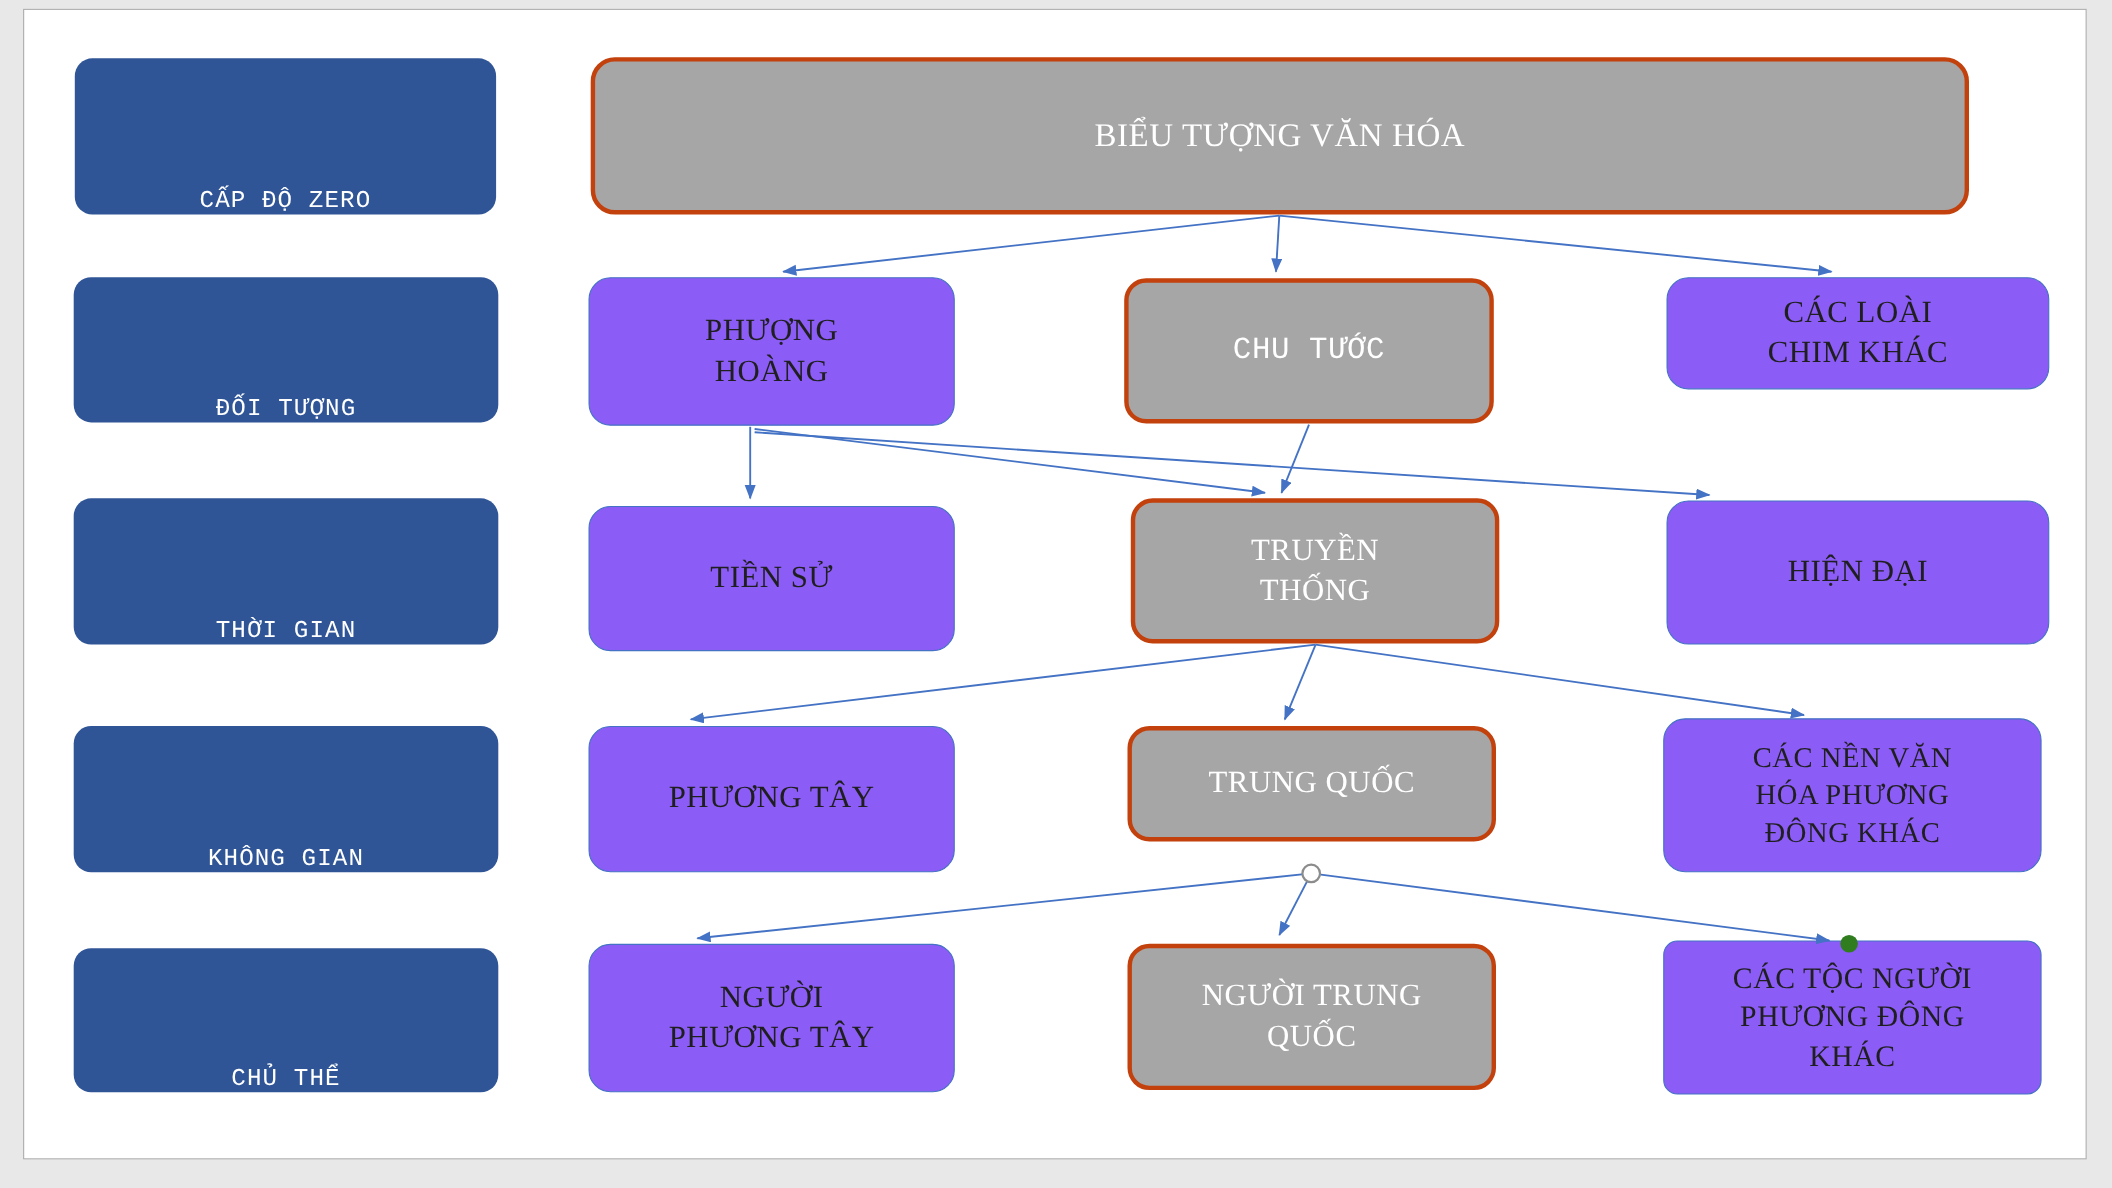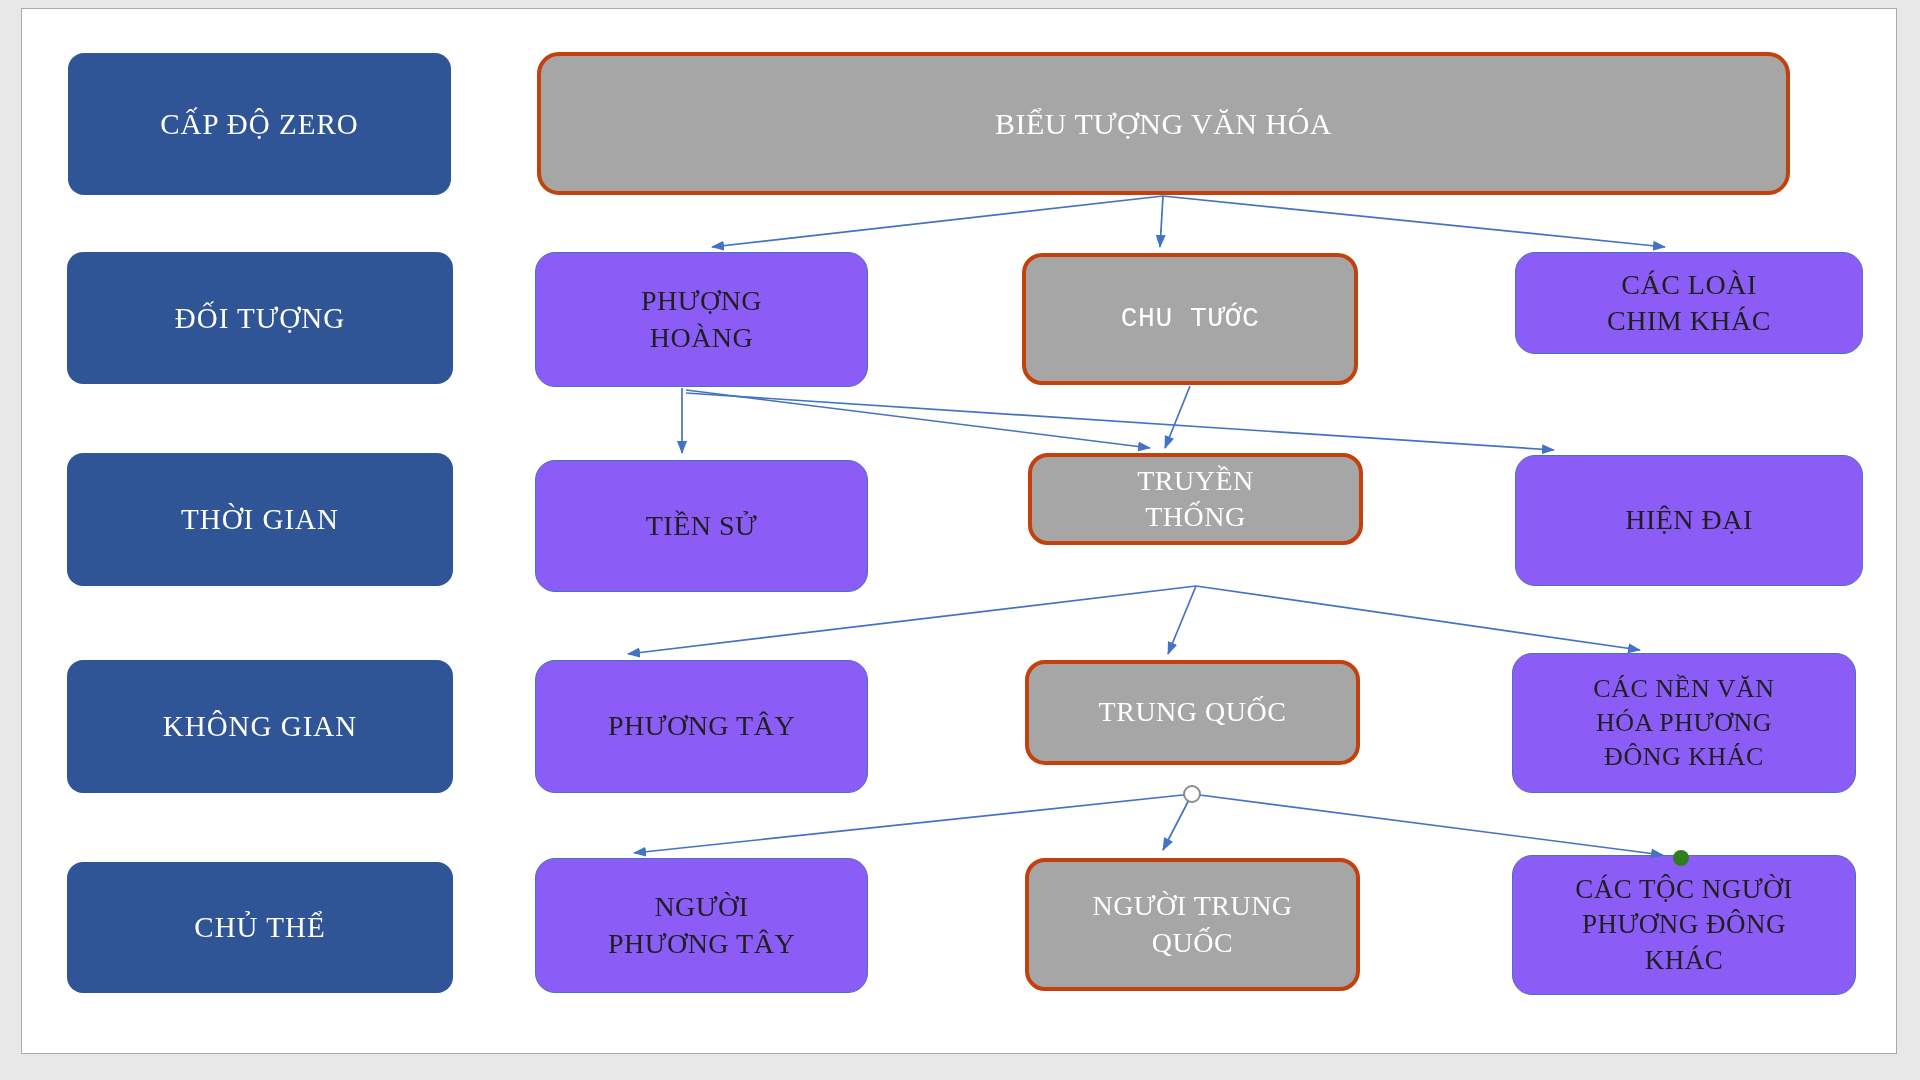--- a/index.html
+++ b/index.html
@@ -6,23 +6,23 @@
   body{
     width:1920px;height:1080px;position:relative;overflow:hidden;
     background:#e8e8e8;
     font-family:"Liberation Serif","DejaVu Serif",serif;
   }
   .slide{
     position:absolute;left:21px;top:8px;width:1876px;height:1046px;
     background:#ffffff;border:1px solid #ababab;box-sizing:border-box;
   }
   .rlabel{
-    position:absolute;display:flex;align-items:center;justify-content:center;
+    position:absolute;display:flex;align-items:flex-end;justify-content:center;
     background:#2f5597;color:#ffffff;border-radius:16px;
-    font-size:29px;letter-spacing:1px;text-align:center;box-sizing:border-box;
+    font-size:22px;letter-spacing:1px;text-align:center;box-sizing:border-box;font-family:Liberation Mono, monospace;
   }
   .node{
     position:absolute;display:flex;align-items:center;justify-content:center;
     border-radius:20px;font-size:28px;text-align:center;line-height:1.3;
     box-sizing:border-box;letter-spacing:0.5px;
   }
   .node.white{background:#8b5cf6;border:1.6px solid #4472c4;color:#1f1f1f;}
   .node.gray{background:#a6a6a6;border:4px solid #c2410c;color:#ffffff;}
   .node.top{border-radius:22px;font-size:30px;}
   .node span{display:inline-block;}
@@ -57,42 +57,42 @@
     </div>
     <div class="node gray" style="left: 1022px; top: 253px; width: 336px; height: 132px;">
       <span style="max-width: 300px; font-family: Liberation Mono, monospace;">CHU TƯỚC</span>
     </div>
     <div class="node white" style="left: 1515px; top: 252px; width: 348px; height: 102px;">
       <span style="max-width: 200px;">CÁC LOÀI CHIM KHÁC</span>
     </div>
     <div class="node white" style="left: 535px; top: 460px; width: 333px; height: 132px;">
       <span style="max-width: 300px;">TIỀN SỬ</span>
     </div>
-    <div class="node gray" style="left: 1028px; top: 453px; width: 335px; height: 92px;">
+    <div class="node gray" style="left: 1028px; top: 453px; width: 335px; height: 132px;">
       <span style="max-width: 170px;">TRUYỀN THỐNG</span>
     </div>
     <div class="node white" style="left: 1515px; top: 455px; width: 348px; height: 131px;">
       <span style="max-width: 300px;">HIỆN ĐẠI</span>
     </div>
     <div class="node white" style="left: 535px; top: 660px; width: 333px; height: 133px;">
       <span style="max-width: 220px;">PHƯƠNG TÂY</span>
     </div>
     <div class="node gray" style="left: 1025px; top: 660px; width: 335px; height: 105px;">
       <span style="max-width: 300px;">TRUNG QUỐC</span>
     </div>
     <div class="node white" style="left: 1512px; top: 653px; width: 344px; height: 140px; font-size: 26px;">
       <span style="max-width: 200px;">CÁC NỀN VĂN HÓA PHƯƠNG ĐÔNG KHÁC</span>
     </div>
     <div class="node white" style="left: 535px; top: 858px; width: 333px; height: 135px;">
       <span style="max-width: 200px;">NGƯỜI PHƯƠNG TÂY</span>
     </div>
     <div class="node gray" style="left: 1025px; top: 858px; width: 335px; height: 133px;">
       <span style="max-width: 250px;">NGƯỜI TRUNG QUỐC</span>
     </div>
-    <div class="node white" style="left: 1512px; top: 855px; width: 344px; height: 140px; font-size: 27px;">
+    <div class="node white" style="left: 1512px; top: 855px; width: 344px; height: 140px; font-size: 27px; border-radius: 13px;">
       <span style="max-width: 235px;">CÁC TỘC NGƯỜI PHƯƠNG ĐÔNG KHÁC</span>
     </div>
     <svg class="wires" width="1920" height="1080">
       <defs>
         <marker id="arrow" markerUnits="userSpaceOnUse" markerWidth="14" markerHeight="12" refX="12" refY="5" orient="auto">
           <path d="M0,0 L13,5 L0,10 z" fill="#4472c4"></path>
         </marker>
       </defs>
       <line x1="1163" y1="196" x2="712" y2="247" stroke="#4472c4" stroke-width="1.7" marker-end="url(#arrow)"></line>
       <line x1="1163" y1="196" x2="1160" y2="247" stroke="#4472c4" stroke-width="1.7" marker-end="url(#arrow)"></line>

